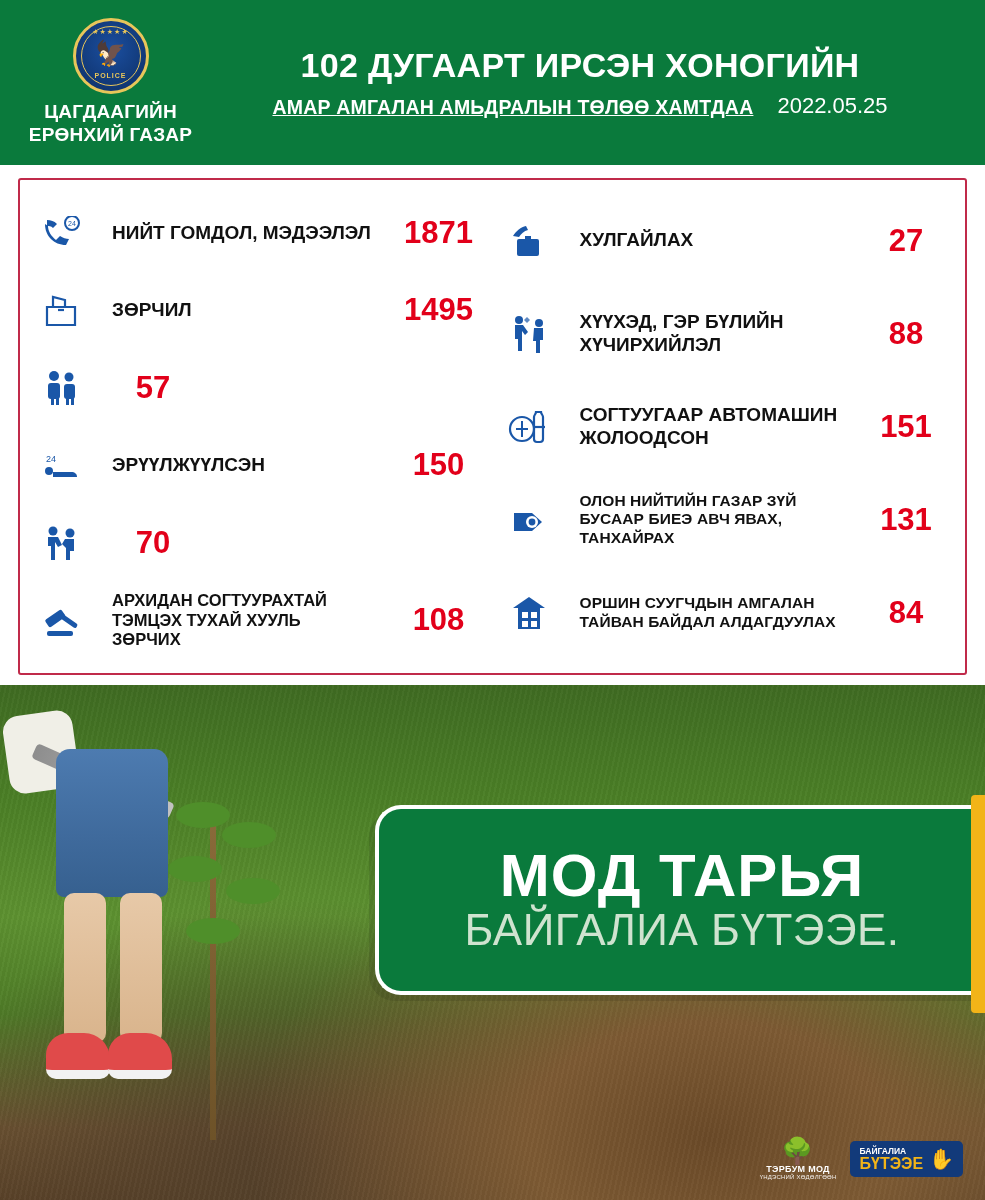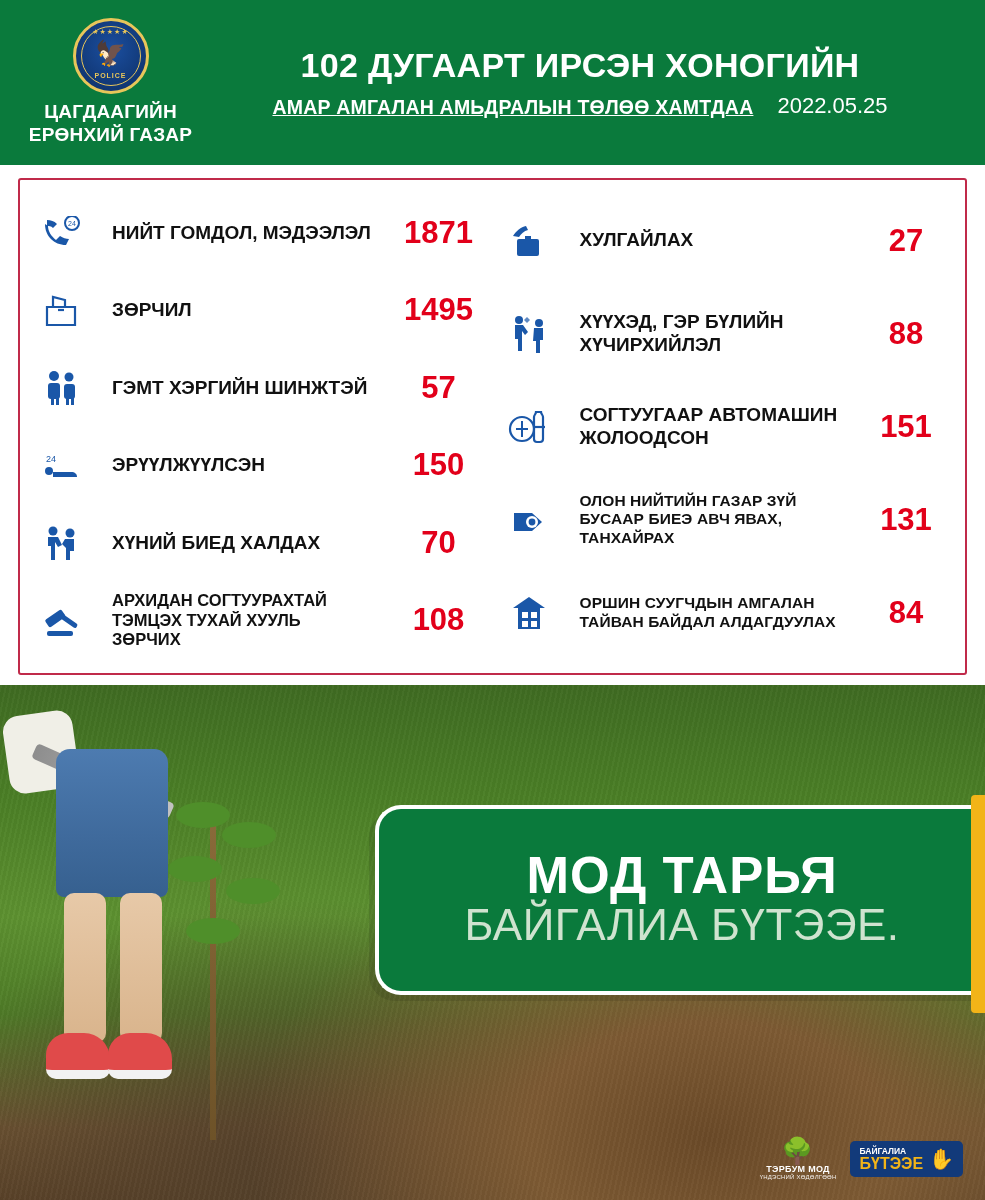--- a/index.html
+++ b/index.html
@@ -275,21 +275,21 @@
   .banner:before {
     content: "";
     position: absolute;
     right: -4px; top: -14px;
     width: 18px; height: 218px;
     background: #f2b418;
     border-radius: 4px;
   }
   .banner-line1 {
     color: #ffffff;
-    font-size: 51px;
+    font-size: 60px;
     font-weight: bold;
     letter-spacing: 1px;
     line-height: 1;
   }
   .banner-line2 {
     color: #cfe3cf;
     font-size: 44px;
     line-height: 1.1;
     letter-spacing: .5px;
   }
@@ -390,21 +390,20 @@
               <circle cx="12" cy="7" r="5"></circle>
                 <rect x="6" y="14" width="12" height="16" rx="3"></rect>
               <rect x="9" y="28" width="3" height="8"></rect>
                 <rect x="14" y="28" width="3" height="8"></rect>
               <circle cx="27" cy="8" r="4.5"></circle>
                 <rect x="22" y="15" width="11" height="15" rx="3"></rect>
               <rect x="24" y="28" width="3" height="8"></rect>
                 <rect x="29" y="28" width="3" height="8"></rect>
             </svg>
           </span>
-          <span class="label">ГЭМТ ХЭРГИЙН ШИНЖТЭЙ</span>
           <span class="value">57</span>
         </div>
 
         <div class="row">
           <span class="icon">
             <svg width="42" height="30" viewBox="0 0 42 30" fill="currentColor">
               <text x="6" y="12" font-size="9" fill="currentColor" font-family="Liberation Sans, sans-serif">24</text>
               <circle cx="9" cy="21" r="4"></circle>
               <path d="M13 22h18c4 0 6 2 6 5H13z"></path>
             </svg>
@@ -415,21 +414,20 @@
 
         <div class="row">
           <span class="icon">
             <svg width="38" height="38" viewBox="0 0 38 38" fill="currentColor">
               <circle cx="11" cy="7" r="4.5"></circle>
                 <path d="M6 13h10l4 8-4 2-3-5v18h-4V22H6z"></path>
               <circle cx="28" cy="9" r="4.5"></circle>
                 <path d="M23 15h9v12h-4v9h-4V24l-4-4z"></path>
             </svg>
           </span>
-          <span class="label">ХҮНИЙ БИЕД ХАЛДАХ</span>
           <span class="value">70</span>
         </div>
 
         <div class="row small-label">
           <span class="icon">
             <svg width="40" height="36" viewBox="0 0 40 36" fill="currentColor">
               <rect x="4" y="12" width="20" height="9" rx="2" transform="rotate(-35 14 16)"></rect>
               <rect x="16" y="16" width="22" height="5" rx="2" transform="rotate(35 27 18)"></rect>
               <rect x="6" y="29" width="26" height="5" rx="2"></rect>
             </svg>

